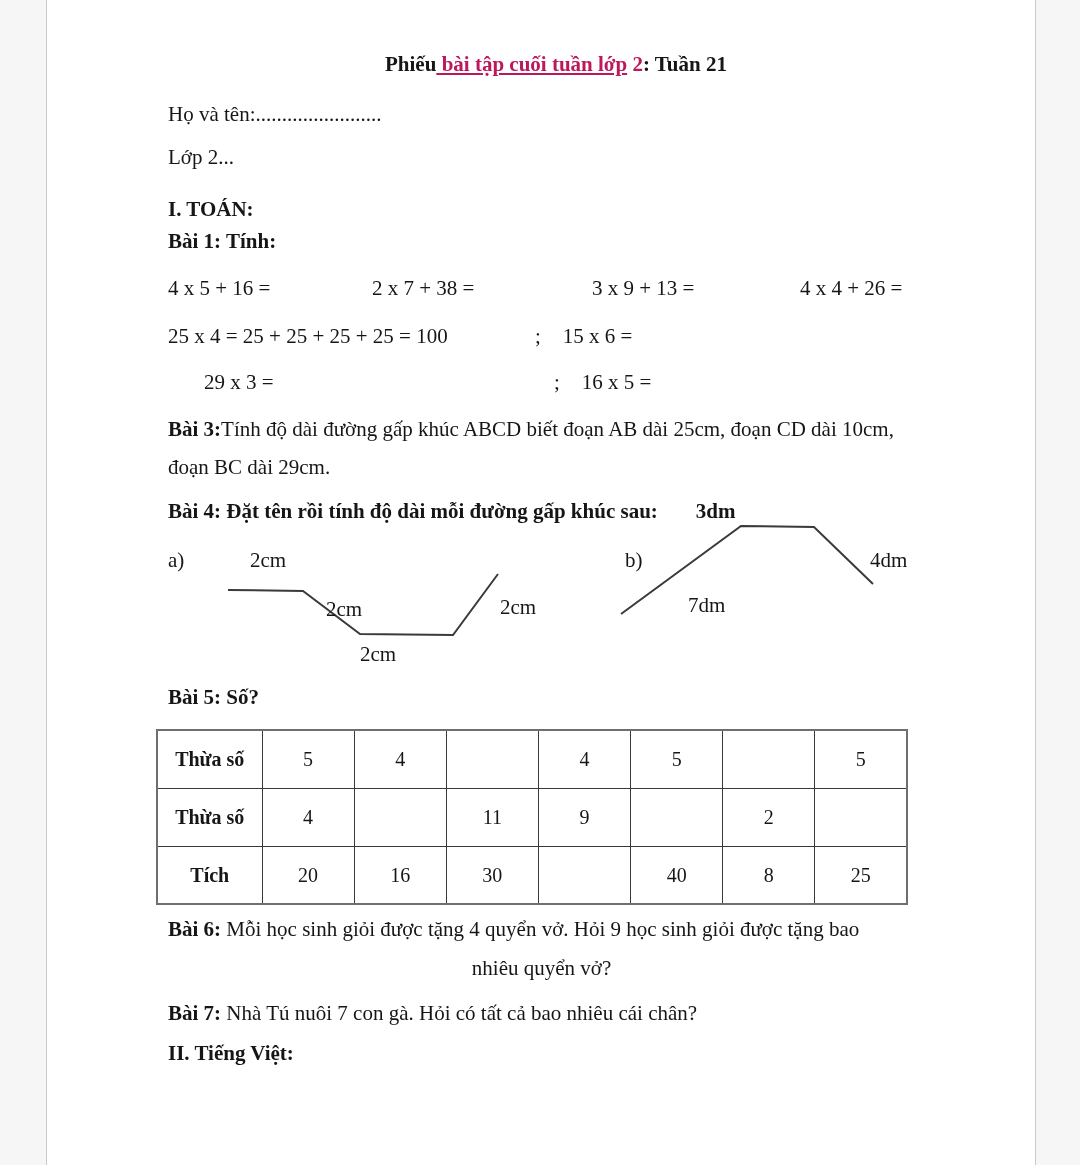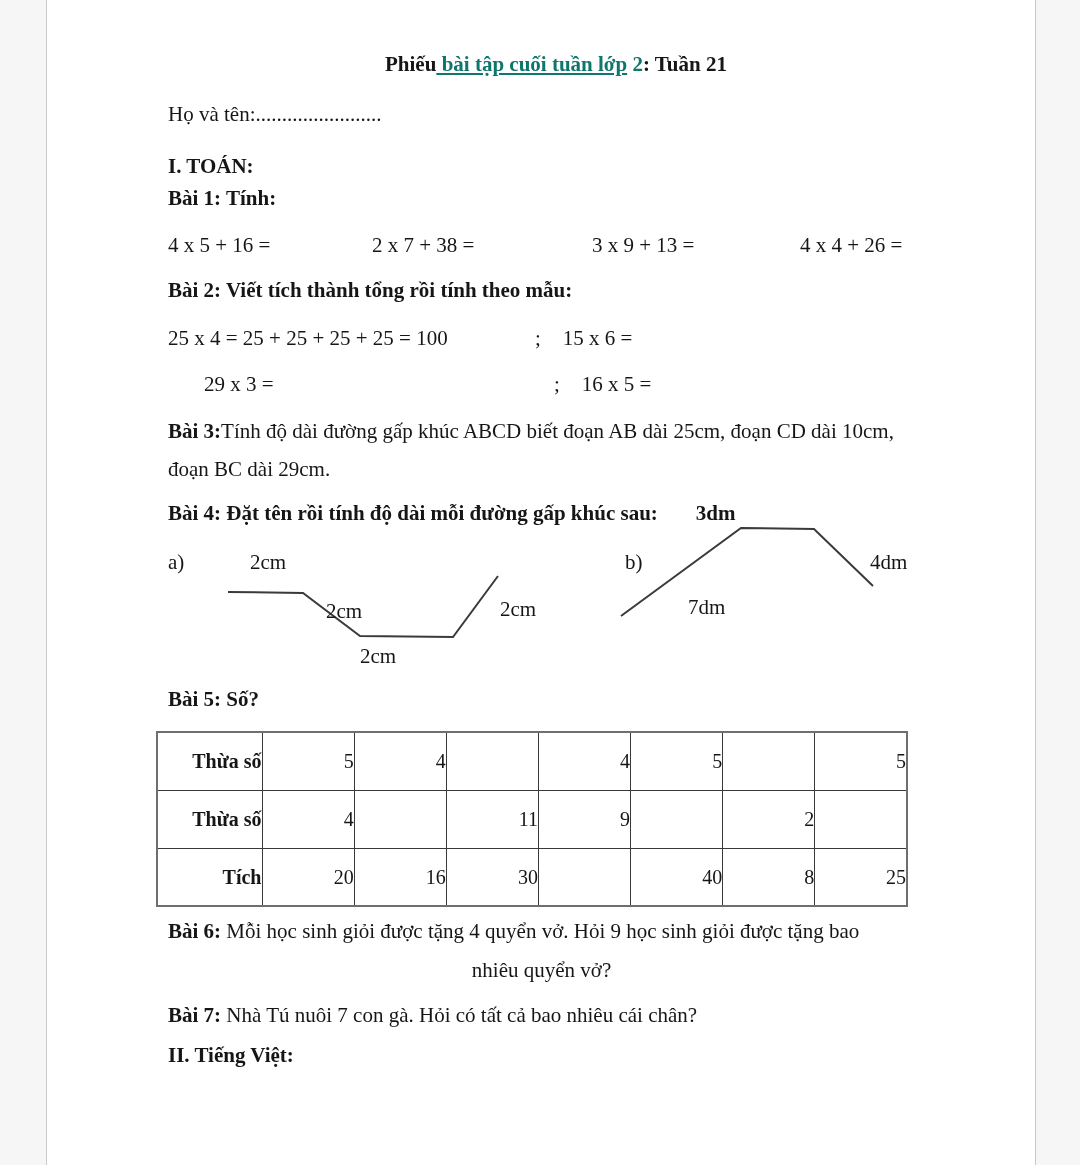--- a/index.html
+++ b/index.html
@@ -30,21 +30,21 @@
     font-size: 21px;
     line-height: 28px;
   }
   .title-line {
     width: 776px;
     text-align: center;
     font-weight: bold;
     white-space: nowrap;
   }
   .title-link { text-decoration: underline; }
-  .blue { color: #0f766e; }
+  .blue { color: #be185d; }
   .b { font-weight: bold; }
 
   .name-line  { margin-top: 22px; }
   .class-line { margin-top: 15px; }
   .sec-head   { margin-top: 24px; font-weight: bold; }
   .b1-head    { margin-top: 4px; font-weight: bold; }
 
   .eq-row {
     margin-top: 19px;
     display: grid;
@@ -87,21 +87,21 @@
     margin-top: 18px;
     margin-left: -12px;
     border-collapse: collapse;
     border: 2px solid #6f6f6f;
     table-layout: fixed;
     width: 752px;
   }
   table.b5 td {
     border: 1.5px solid #3a3a3a;
     height: 58px;
-    text-align: right;
+    text-align: center;
     vertical-align: middle;
     font-size: 20px;
   }
   table.b5 td.rowhead {
     width: 105px;
     font-weight: bold;
   }
 
   .b6-line1 { margin-top: 10px; white-space: nowrap; }
   .b6-line2 { margin-top: 11px; text-align: center; padding-right: 96px; }
@@ -110,31 +110,31 @@
 </style>
 </head>
 <body>
 
 <div class="viewport">
   <div class="page">
 
     <div class="title-line"><span>Phiếu</span><span class="title-link blue"> bài tập cuối tuần lớp</span><span class="blue b"> 2</span><span>: Tuần 21</span></div>
 
     <div class="name-line">Họ và tên:........................</div>
+    <div class="class-line">Lớp 2...</div>
     <div class="sec-head">I. TOÁN:</div>
 
     <div class="b1-head">Bài 1: Tính:</div>
     <div class="eq-row">
       <span>4 x 5 + 16 =</span>
       <span>2 x 7 + 38 =</span>
       <span>3 x 9 + 13 =</span>
       <span>4 x 4 + 26 =</span>
     </div>
 
-    <div class="b2-head">Bài 2: Viết tích thành tổng rồi tính theo mẫu:</div>
     <div class="b2-line">
       <span class="b2-left-1">25 x 4 = 25 + 25 + 25 + 25 = 100</span><span>;</span><span class="b2-right">15 x 6 =</span>
     </div>
     <div class="b2-line">
       <span class="b2-left-2">29 x 3 =</span><span>;</span><span class="b2-right">16 x 5 =</span>
     </div>
 
     <div class="b3-line1"><span class="b">Bài 3:</span><span>Tính độ dài đường gấp khúc ABCD biết đoạn AB dài 25cm, đoạn CD dài 10cm,</span></div>
     <div class="b3-line2">đoạn BC dài 29cm.</div>
 

